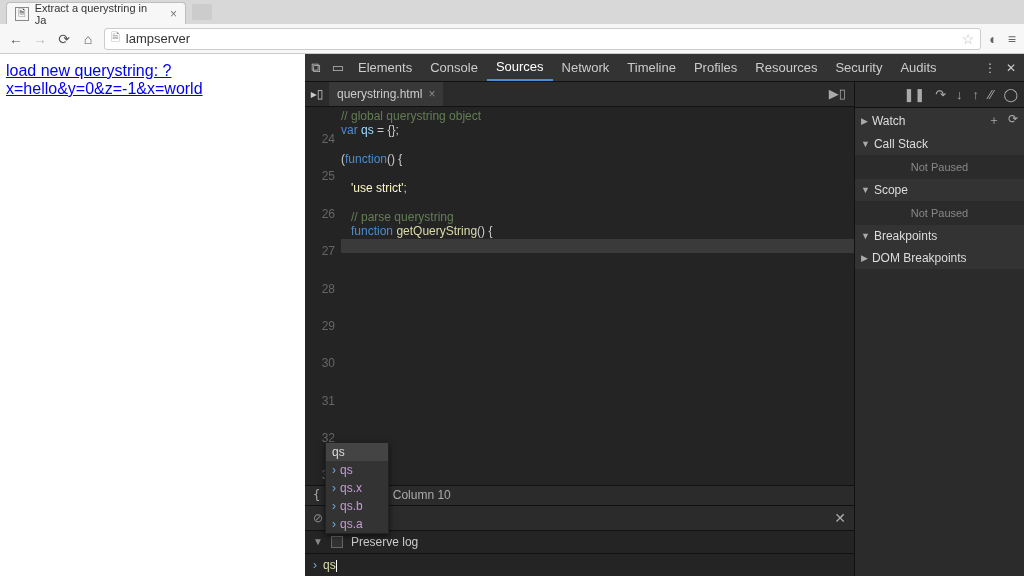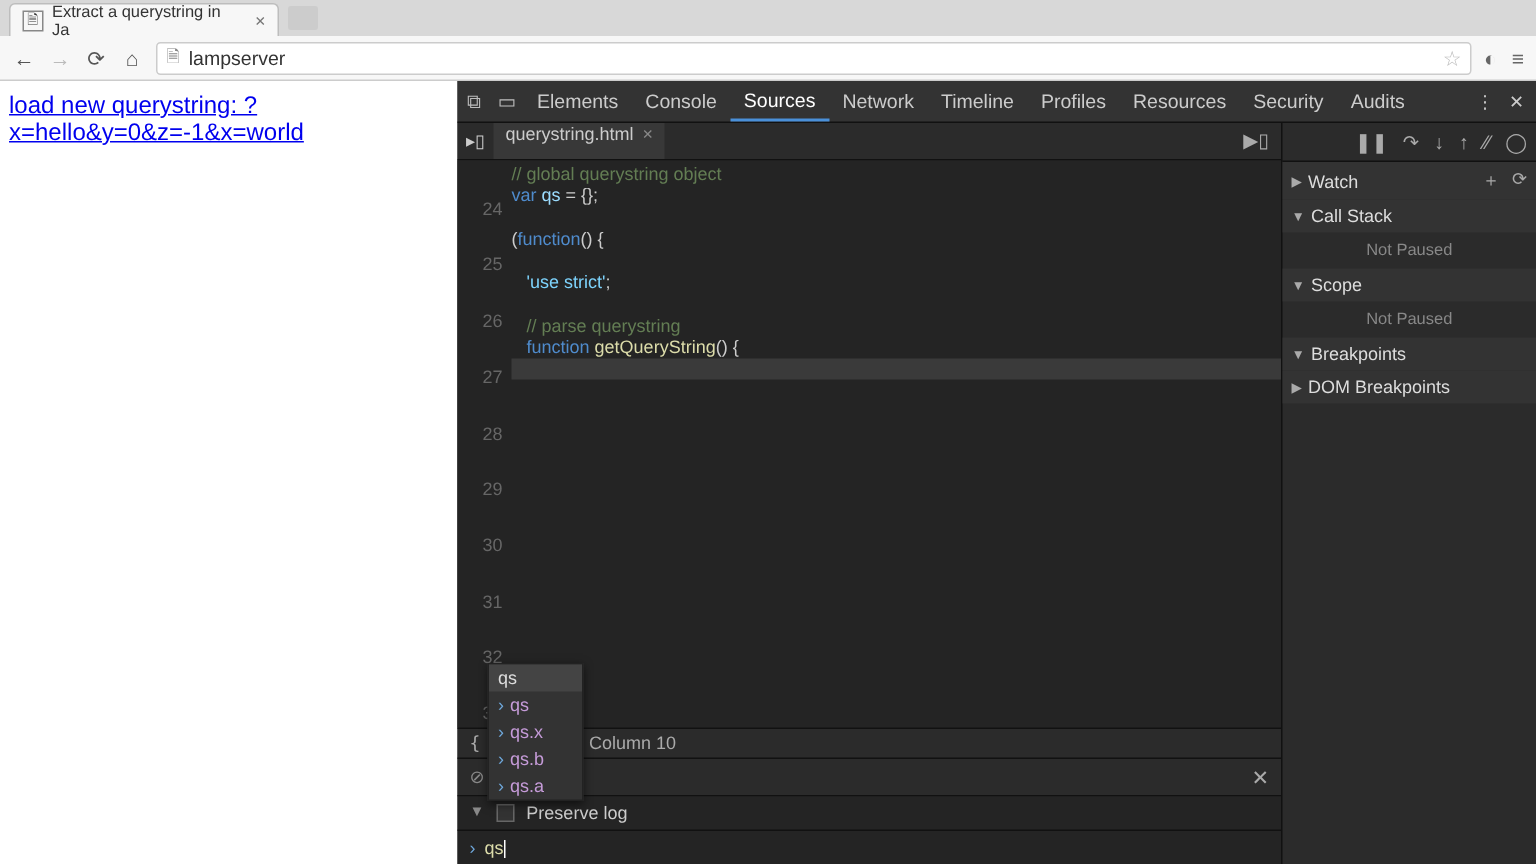--- a/index.html
+++ b/index.html
@@ -40,36 +40,36 @@
   .dt-tab { padding: 0 9px; height: 100%; display: flex; align-items: center; color: #ccc; font-size: 13px; }
   .dt-tab.active { color: #fff; border-bottom: 2px solid #4a90d9; }
   .dt-tabs .right { display: flex; align-items: center; gap: 10px; padding-right: 8px; }
 
   .dt-body { flex: 1; display: flex; min-height: 0; }
 
   
   .dt-left { flex: 1; display: flex; flex-direction: column; min-width: 0; }
   .editor-tabstrip { height: 26px; background: #2b2b2b; border-bottom: 1px solid #111; display: flex; align-items: center; }
   .editor-tabstrip .play { width: 24px; text-align: center; font-size: 12px; }
-  .editor-tab { background: #383838; padding: 0 8px; height: 100%; display: flex; gap: 6px; font-size: 12px; }
+  .editor-tab { background: #383838; padding: 0 8px; height: 100%; display: flex; align-items: center; gap: 6px; font-size: 12px; }
   .editor-tab .x { color: #888; }
   .editor-tabstrip .right { margin-left: auto; display: flex; gap: 10px; padding-right: 8px; align-items: center; }
   .editor-tabstrip .right span { color: #aaa; font-size: 13px; }
 
   .code { flex: 0 0 auto; display: flex; font-family: Menlo, Consolas, monospace; font-size: 12px; background: #242424; }
   .gutter { width: 36px; text-align: right; padding: 2px 6px 2px 0; color: #666; background: #242424; }
   .gutter div { height: 14.4px; line-height: 14.4px; margin-top: 23px; }
   .codebody { flex: 1; padding: 2px 0; position: relative; }
   .codebody pre { margin: 0; line-height: 14.4px; white-space: pre; }
   .breakline { position: absolute; left: 0; right: 0; top: calc(14.4px * 9 + 2px); height: 14.4px; background: #3a3a3a; }
   .codebody pre { position: relative; z-index: 1; }
   .c-comment { color: #6a8759; opacity: .9; }
   .c-key { color: #4f8bcc; }
   .c-var { color: #9cdcfe; }
-  .c-str { color: #7dd3fc; }
+  .c-str { color: #fef9c3; }
   .c-fn { color: #dcdcaa; }
   .c-punc { color: #ccc; }
 
   .status { height: 22px; background: #2b2b2b; border-top: 1px solid #111; border-bottom: 1px solid #111; display: flex; align-items: center; padding: 0 8px; gap: 12px; color: #aaa; }
   .status .braces { font-family: monospace; }
 
   .searchrow { height: 26px; background: #2b2b2b; border-bottom: 1px solid #111; display: flex; align-items: center; padding: 0 8px; gap: 10px; }
   .searchrow .ban { color: #888; }
   .searchrow input { flex: 1; background: transparent; border: none; color: #ccc; font-size: 12px; outline: none; }
   .searchrow .close { margin-left: auto; color: #aaa; font-size: 14px; }

